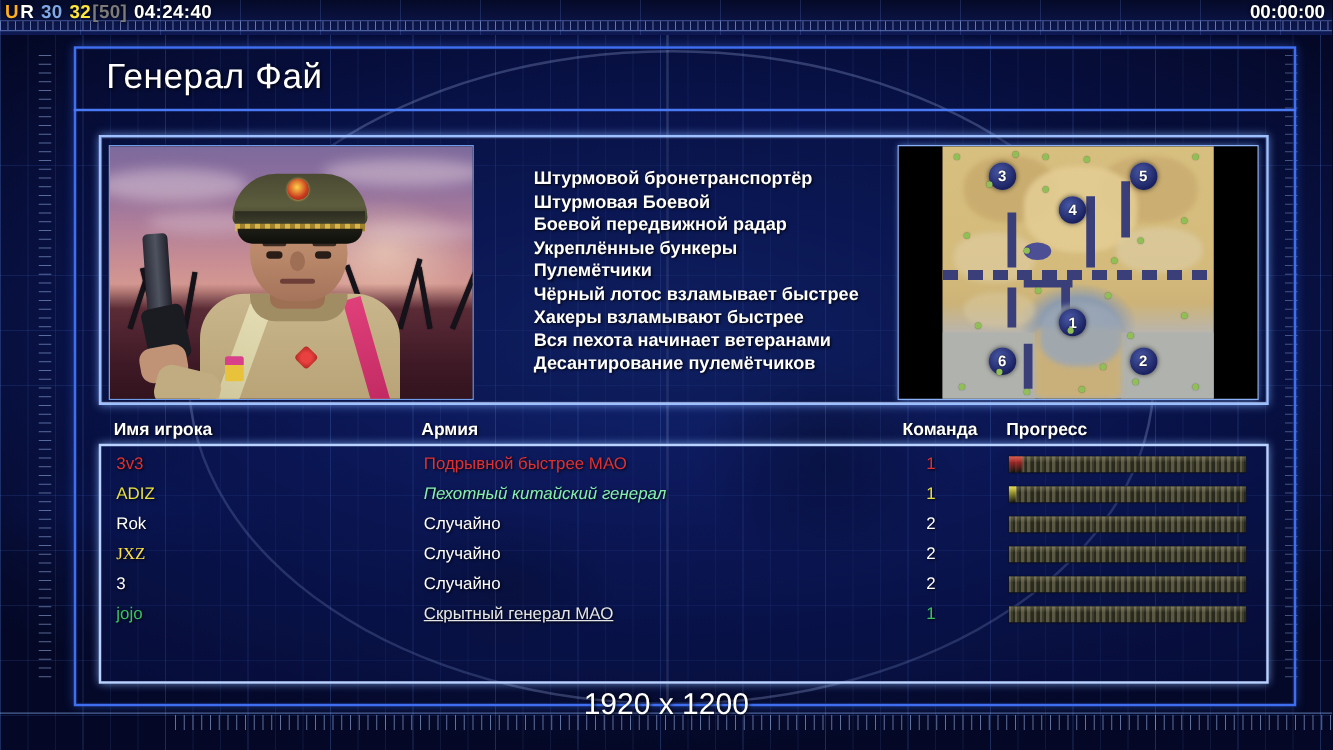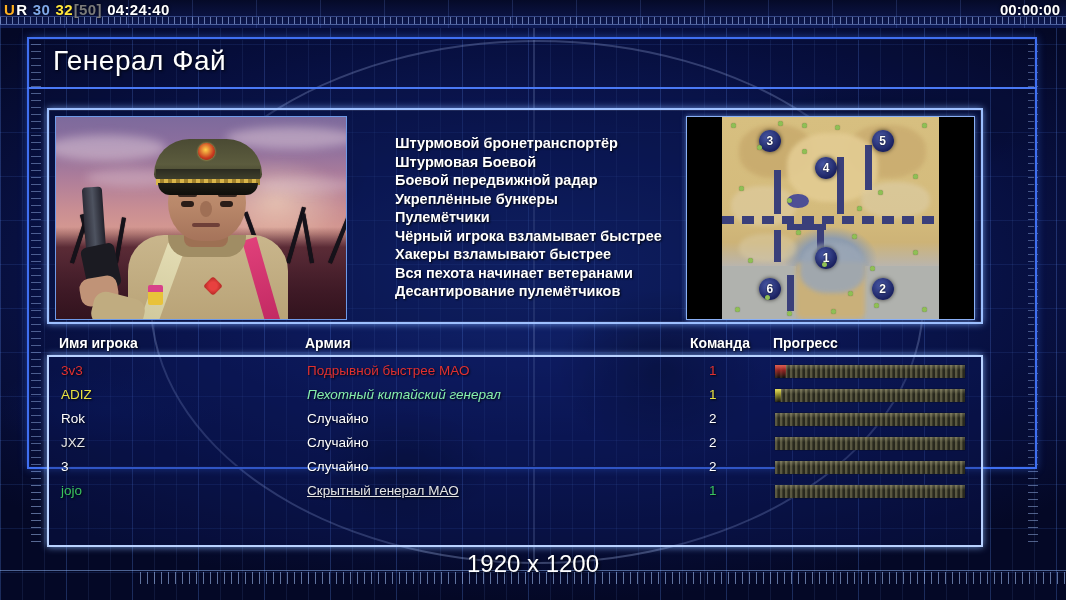--- a/index.html
+++ b/index.html
@@ -88,21 +88,21 @@
   .c-yellow{color:#ffe63c;}
   .c-gray{color:#7b7b7b;}
   #tb-right{
     position:absolute;right:6px;top:1px;
     font-size:15px;font-weight:bold;color:#ffffff;
     text-shadow:0 0 3px rgba(0,0,0,.9);
   }
 
   
   #main-panel{
-    position:absolute;left:27px;top:37px;width:978px;height:432px;padding-left:32px;
+    position:absolute;left:59px;top:37px;width:978px;height:528px;
   }
   .panel-frame{
     position:absolute;inset:0;
     border:2px solid #3f6ff0;
     box-shadow:0 0 0 1px rgba(12,22,72,.9) inset, 0 0 8px rgba(60,110,240,.45);
     background:rgba(8,16,58,.15);
   }
 
   
   #title-bar{
@@ -470,21 +470,21 @@
         <div class="fig-hand"></div>
         <div class="fig-arm"></div>
       </div>
 
       <div id="abilities">
           <div>Штурмовой бронетранспортёр</div>
           <div>Штурмовая Боевой</div>
           <div>Боевой передвижной радар</div>
           <div>Укреплённые бункеры</div>
           <div>Пулемётчики</div>
-          <div>Чёрный игрока взламывает быстрее</div>
+          <div>Чёрный лотос взламывает быстрее</div>
           <div>Хакеры взламывают быстрее</div>
           <div>Вся пехота начинает ветеранами</div>
           <div>Десантирование пулемётчиков</div>
         </div>
 
       <div id="minimap-wrap">
         <div id="minimap">
           <div class="mm-sand" style="left:8%;top:4%;width:34%;height:26%;background:#c7a96c;opacity:.8;"></div>
           <div class="mm-sand" style="left:58%;top:4%;width:36%;height:26%;background:#c9ab6f;opacity:.8;"></div>
           <div class="mm-sand" style="left:30%;top:8%;width:42%;height:34%;background:#e3cc93;opacity:.9;"></div>
@@ -573,21 +573,21 @@
         <div class="prow" style="top: 52px;">
           <div class="cell-name" style="color: rgb(255, 255, 255);">Rok</div>
           <div class="cell-army" style="color: rgb(255, 255, 255);">Случайно</div>
           <div class="cell-team" style="color: rgb(255, 255, 255);">2</div>
           <div class="bar">
             <div class="bar-track"></div>
             <div class="bar-gloss"></div>
           </div>
         </div>
         <div class="prow" style="top: 76px;">
-          <div class="cell-name" style="color: #e5e5e5;">JXZ</div>
+          <div class="cell-name" style="color: #fde047; font-family: Liberation Serif, serif;">JXZ</div>
           <div class="cell-army" style="color: rgb(255, 255, 255);">Случайно</div>
           <div class="cell-team" style="color: rgb(255, 255, 255);">2</div>
           <div class="bar">
             <div class="bar-track"></div>
             <div class="bar-gloss"></div>
           </div>
         </div>
         <div class="prow" style="top: 100px;">
           <div class="cell-name" style="color: rgb(255, 255, 255);">3</div>
           <div class="cell-army" style="color: rgb(255, 255, 255);">Случайно</div>

